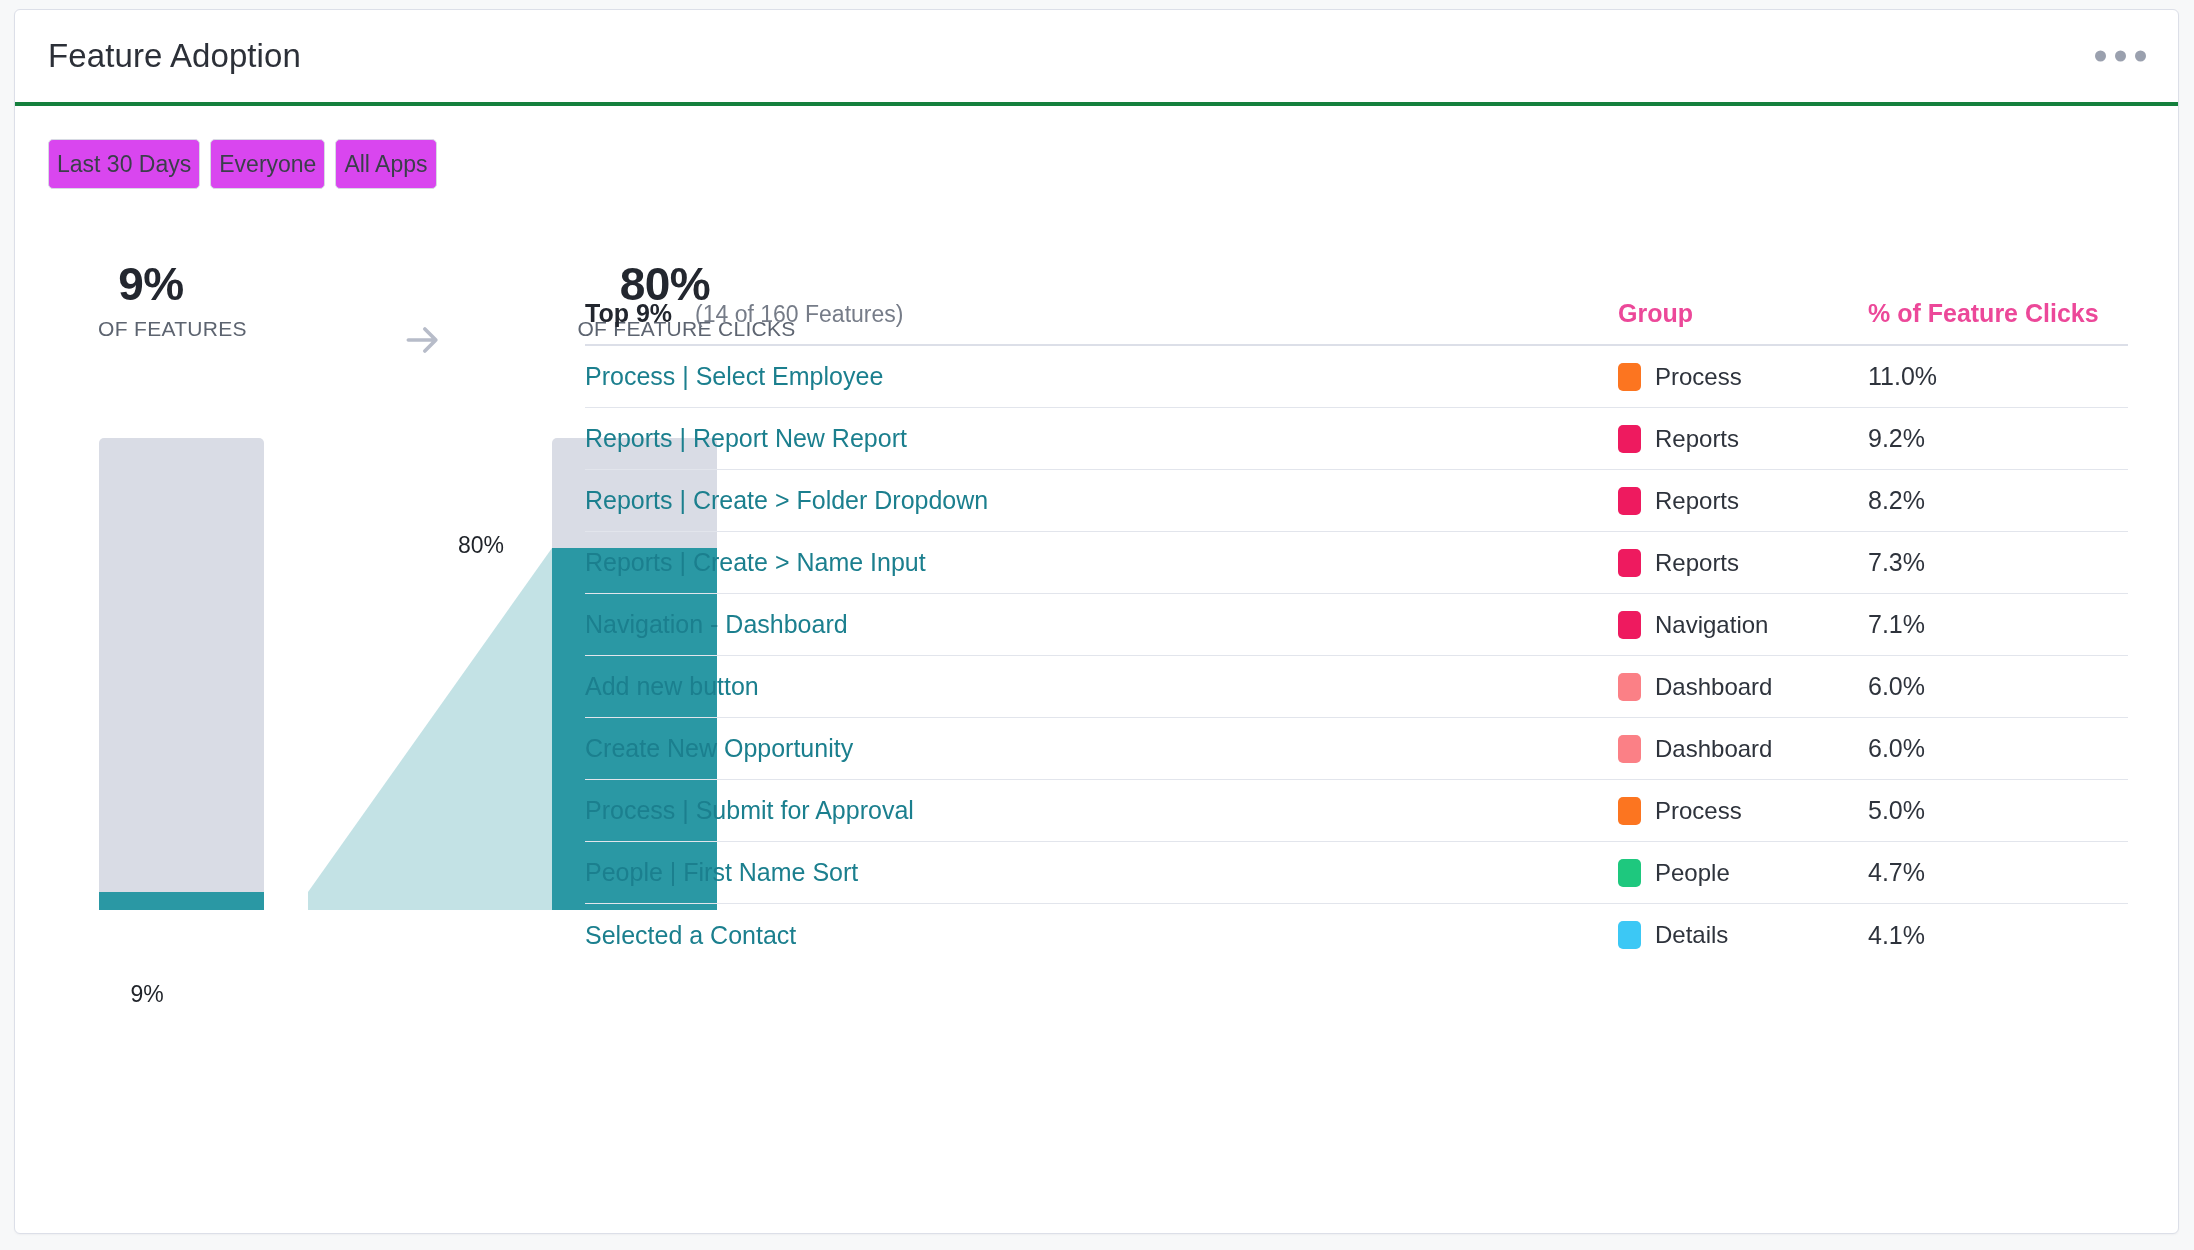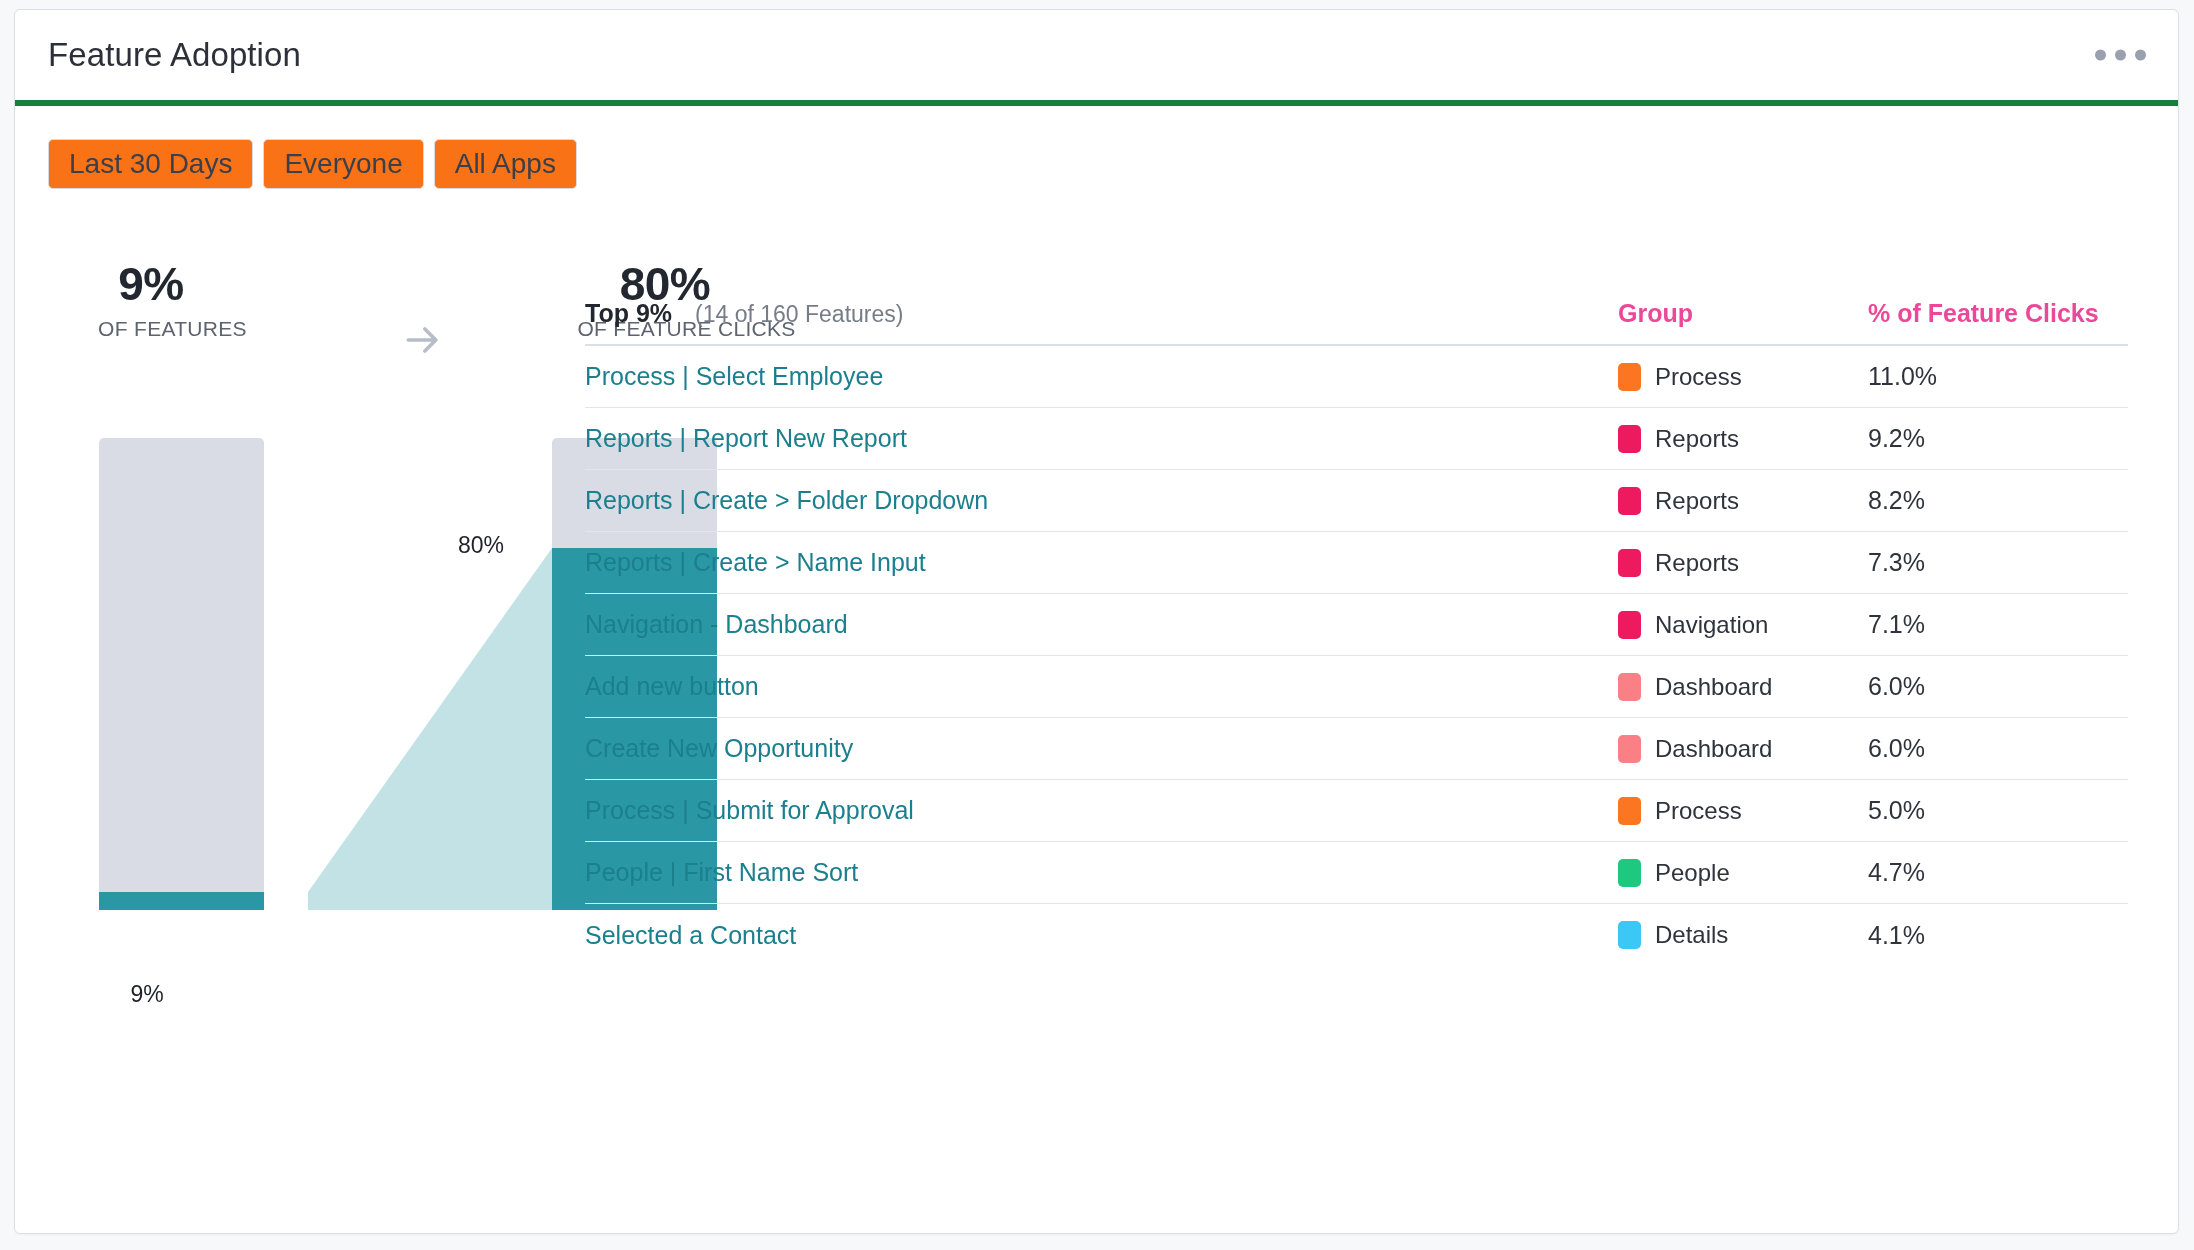--- a/index.html
+++ b/index.html
@@ -18,21 +18,21 @@
     background: #ffffff;
     border: 1px solid #dcdfe8;
     border-radius: 6px;
     box-shadow: 0 1px 2px rgba(16,24,40,.04);
   }
 
   
   .card-header {
     position: absolute;
     left: 0; top: 0; right: 0; height: 96px;
-    border-bottom: 6px solid #15803d;
+    border-bottom: 4px solid #15803d;
   }
   .card-title {
     position: absolute;
     left: 33px; top: 50%;
     transform: translateY(-50%);
     font-size: 33px;
     font-weight: 400;
     color: #2c3038;
     letter-spacing: .1px;
     white-space: nowrap;
@@ -55,27 +55,27 @@
 
   
   .filter-bar {
     position: absolute;
     left: 33px; top: 129px;
     display: flex;
     gap: 10px;
   }
   .filter-chip {
     height: 50px;
-    padding: 0 20px;
+    padding: 0 8px;
     display: flex;
     align-items: center;
     border: 1px solid #d7dae3;
     border-radius: 5px;
-    background: #f97316;
-    font-size: 28px;
+    background: #d946ef;
+    font-size: 23px;
     color: #3a3f4a;
     cursor: pointer;
     white-space: nowrap;
     font-family: "Liberation Sans", sans-serif;
   }
 
   
   .funnel {
     position: absolute;
     left: 0; top: 250px;

